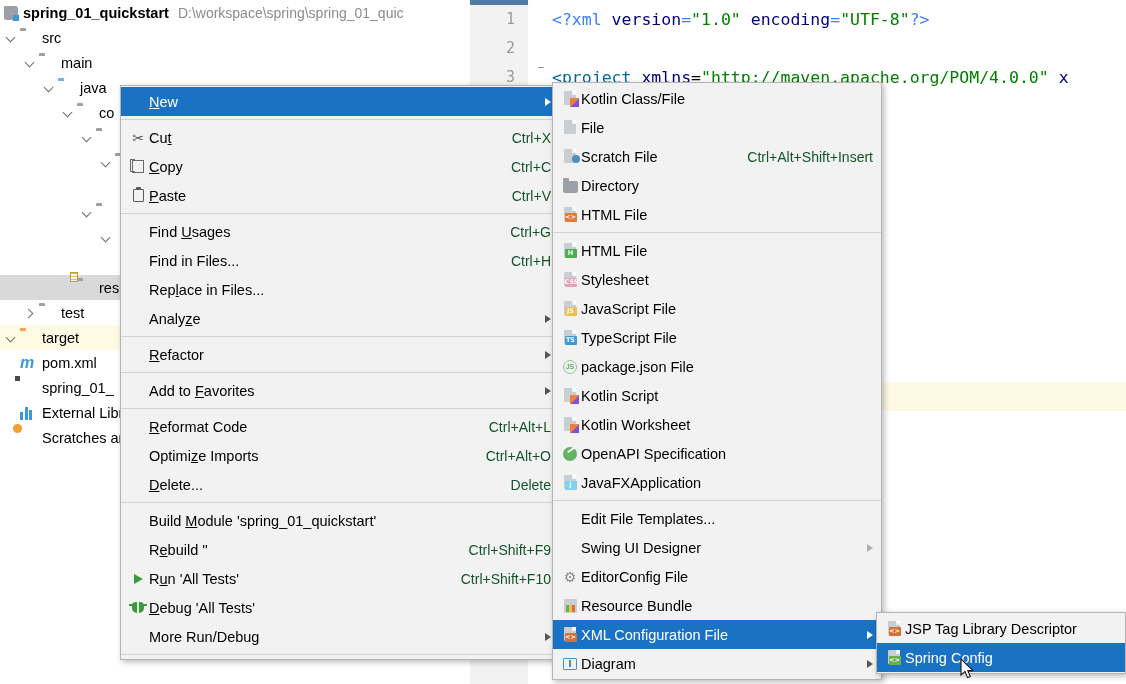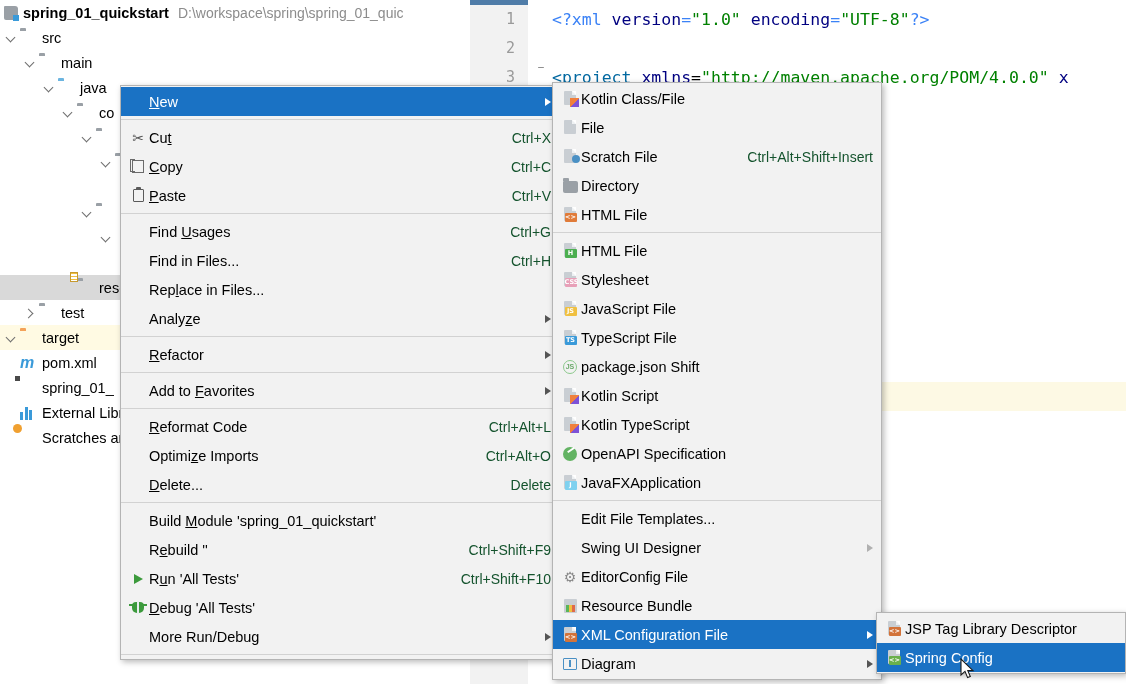--- a/index.html
+++ b/index.html
@@ -485,39 +485,39 @@
             <span class="page"></span>
             <span class="badge b-ts">TS</span>
           </span>
         </span>
         <span class="mlabel">TypeScript File</span>
       </div>
       <div class="mi">
         <span class="mico">
           <span class="node-ico">JS</span>
         </span>
-        <span class="mlabel">package.json Shift</span>
+        <span class="mlabel">package.json File</span>
       </div>
       <div class="mi">
         <span class="mico">
           <span class="fico">
             <span class="page"></span>
             <span class="kt"></span>
           </span>
         </span>
         <span class="mlabel">Kotlin Script</span>
       </div>
       <div class="mi">
         <span class="mico">
           <span class="fico">
             <span class="page"></span>
             <span class="kt"></span>
           </span>
         </span>
-        <span class="mlabel">Kotlin TypeScript</span>
+        <span class="mlabel">Kotlin Worksheet</span>
       </div>
       <div class="mi">
         <span class="mico">
           <span class="openapi"></span>
         </span>
         <span class="mlabel">OpenAPI Specification</span>
       </div>
       <div class="mi">
         <span class="mico">
           <span class="fico">

